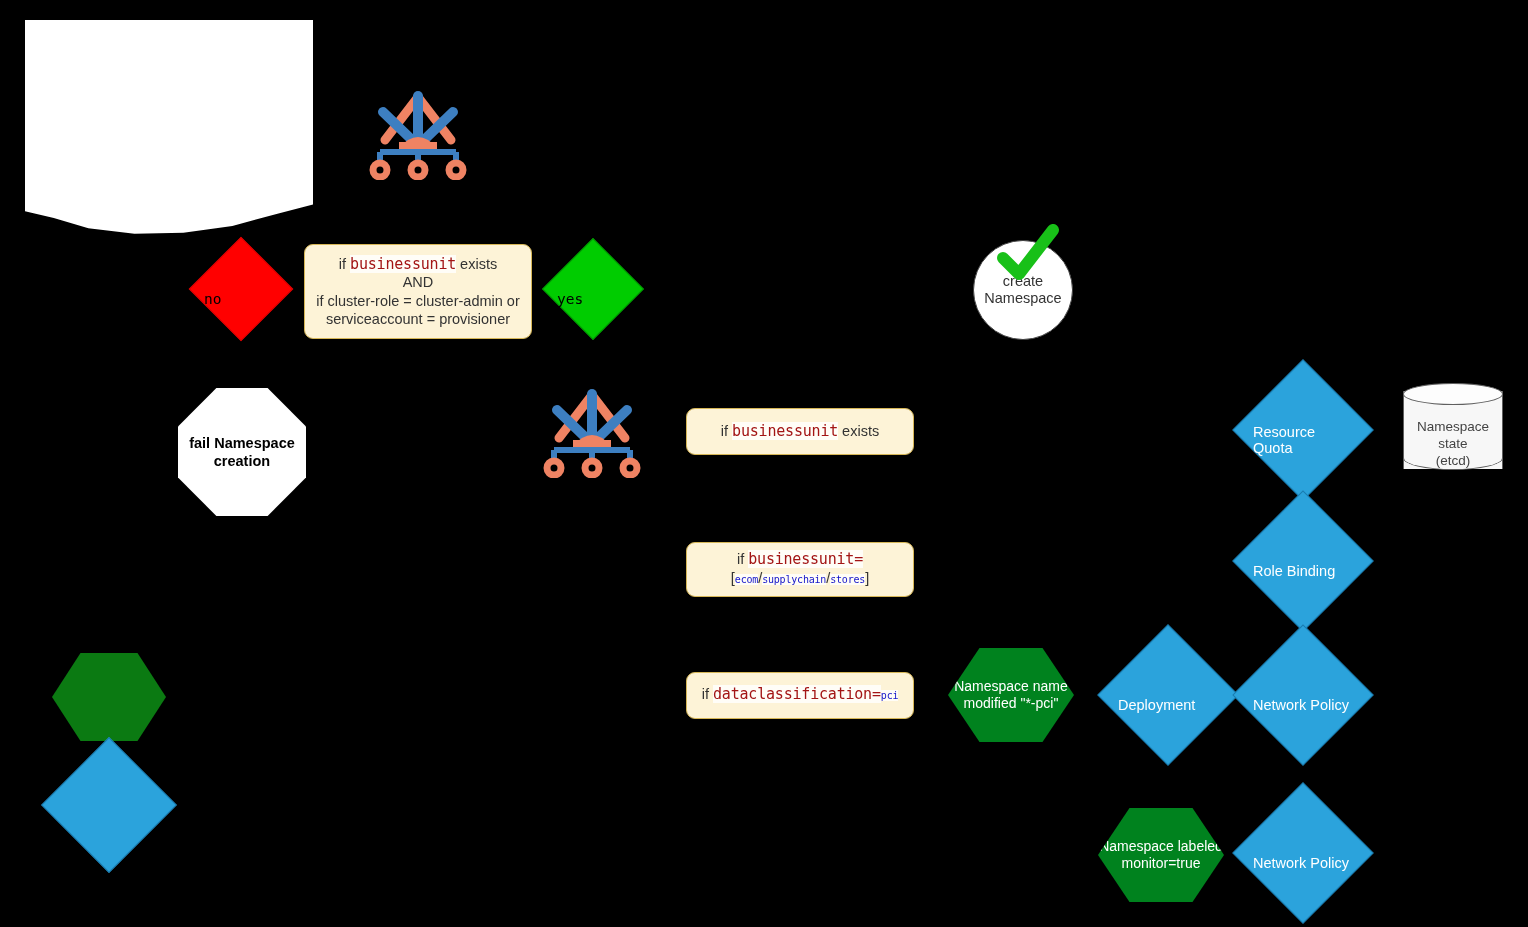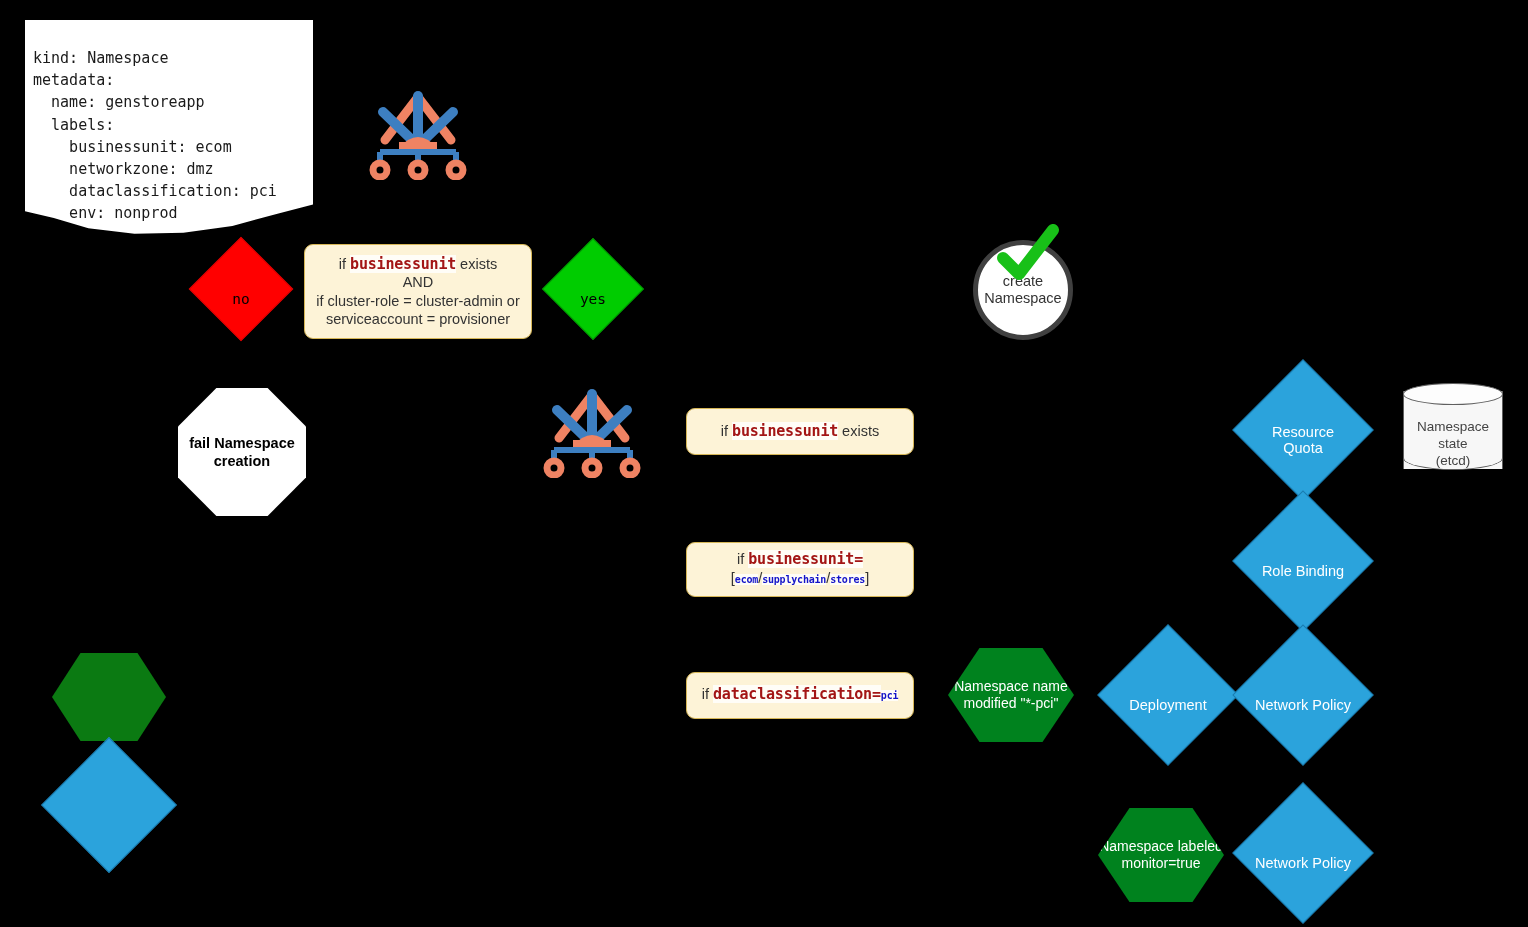--- a/index.html
+++ b/index.html
@@ -50,39 +50,38 @@
     text-align: center;
     color: #333333;
     font-size: 14.5px;
     line-height: 18.5px;
     padding: 4px 7px;
   }
   .cond-box .tok {
     font-family: "DejaVu Sans Mono", "Liberation Mono", monospace;
     background: #fffdf7;
     letter-spacing: -0.2px;
-    font-weight: bold;
   }
   .tok-key { color: #a31515; font-size: 15px; }
   .tok-val { color: #1414c8; font-size: 10px; }
   .plain { color: #333333; }
 
   
   .dia {
     display: flex; align-items: center; justify-content: center;
     box-sizing: border-box;
   }
   .dia > .dia-shape {
     position: absolute; inset: 0;
     transform: rotate(45deg);
     box-sizing: border-box;
   }
   .dia > .dia-txt {
     position: relative;
-    text-align: center;
+    text-align: left;
     width: 100%;
     pointer-events: none;
     margin-top: 20px;
   }
   .dia-red .dia-shape { background: #ff0000; border: 1px solid #cc0000; }
   .dia-red .dia-txt { color: #000000; font-size: 14.5px; font-family: "DejaVu Sans Mono", monospace; }
   .dia-green .dia-shape { background: #00cc00; border: 1px solid #009900; }
   .dia-green .dia-txt { color: #000000; font-size: 14.5px; font-family: "DejaVu Sans Mono", monospace; }
   .dia-blue .dia-shape { background: #2BA3DC; border: 1.5px solid #1a7cb0; }
   .dia-blue .dia-txt { color: #ffffff; font-size: 14.5px; line-height: 16.5px; font-weight: 400; }
@@ -117,21 +116,21 @@
     background: #0b7a12;
   }
 
   
   .circ-wrap { width: 100px; height: 100px; }
   .circ {
     position: absolute; left: 0; top: 0;
     width: 100px; height: 100px;
     border-radius: 50%;
     background: #ffffff;
-    border: 5px solid #404040;
+    border: 1px solid #404040;
     box-sizing: border-box;
     display: flex; align-items: center; justify-content: center;
     text-align: center;
     color: #333333;
     font-size: 14.5px;
     line-height: 17px;
   }
   .check {
     position: absolute;
     left: 24px; top: -16px;
@@ -177,28 +176,20 @@
   
   .k8s-icon { width: 110px; height: 98px; }
 </style>
 </head>
 <body>
 
 <div id="canvas">
 
   <div class="abs note-wrap">
     <div class="note-paper"></div>
-    <pre class="note-code">kind: Namespace
-metadata:
-  name: genstoreapp
-  labels:
-    businessunit: ecom
-    networkzone: dmz
-    dataclassification: pci
-    env: nonprod</pre>
   </div>
 
   <div class="abs k8s-icon" style="left:363px; top:82px;">
     <svg viewBox="0 0 110 98" width="110" height="98">
       <g stroke="#ef8363" stroke-width="9" stroke-linecap="round" fill="none">
         <line x1="55" y1="15" x2="22" y2="58"></line>
         <line x1="55" y1="15" x2="88" y2="58"></line>
       </g>
       <g stroke="#3d7fc1" stroke-width="10" stroke-linecap="round" fill="none">
         <line x1="55" y1="14" x2="55" y2="55"></line>

